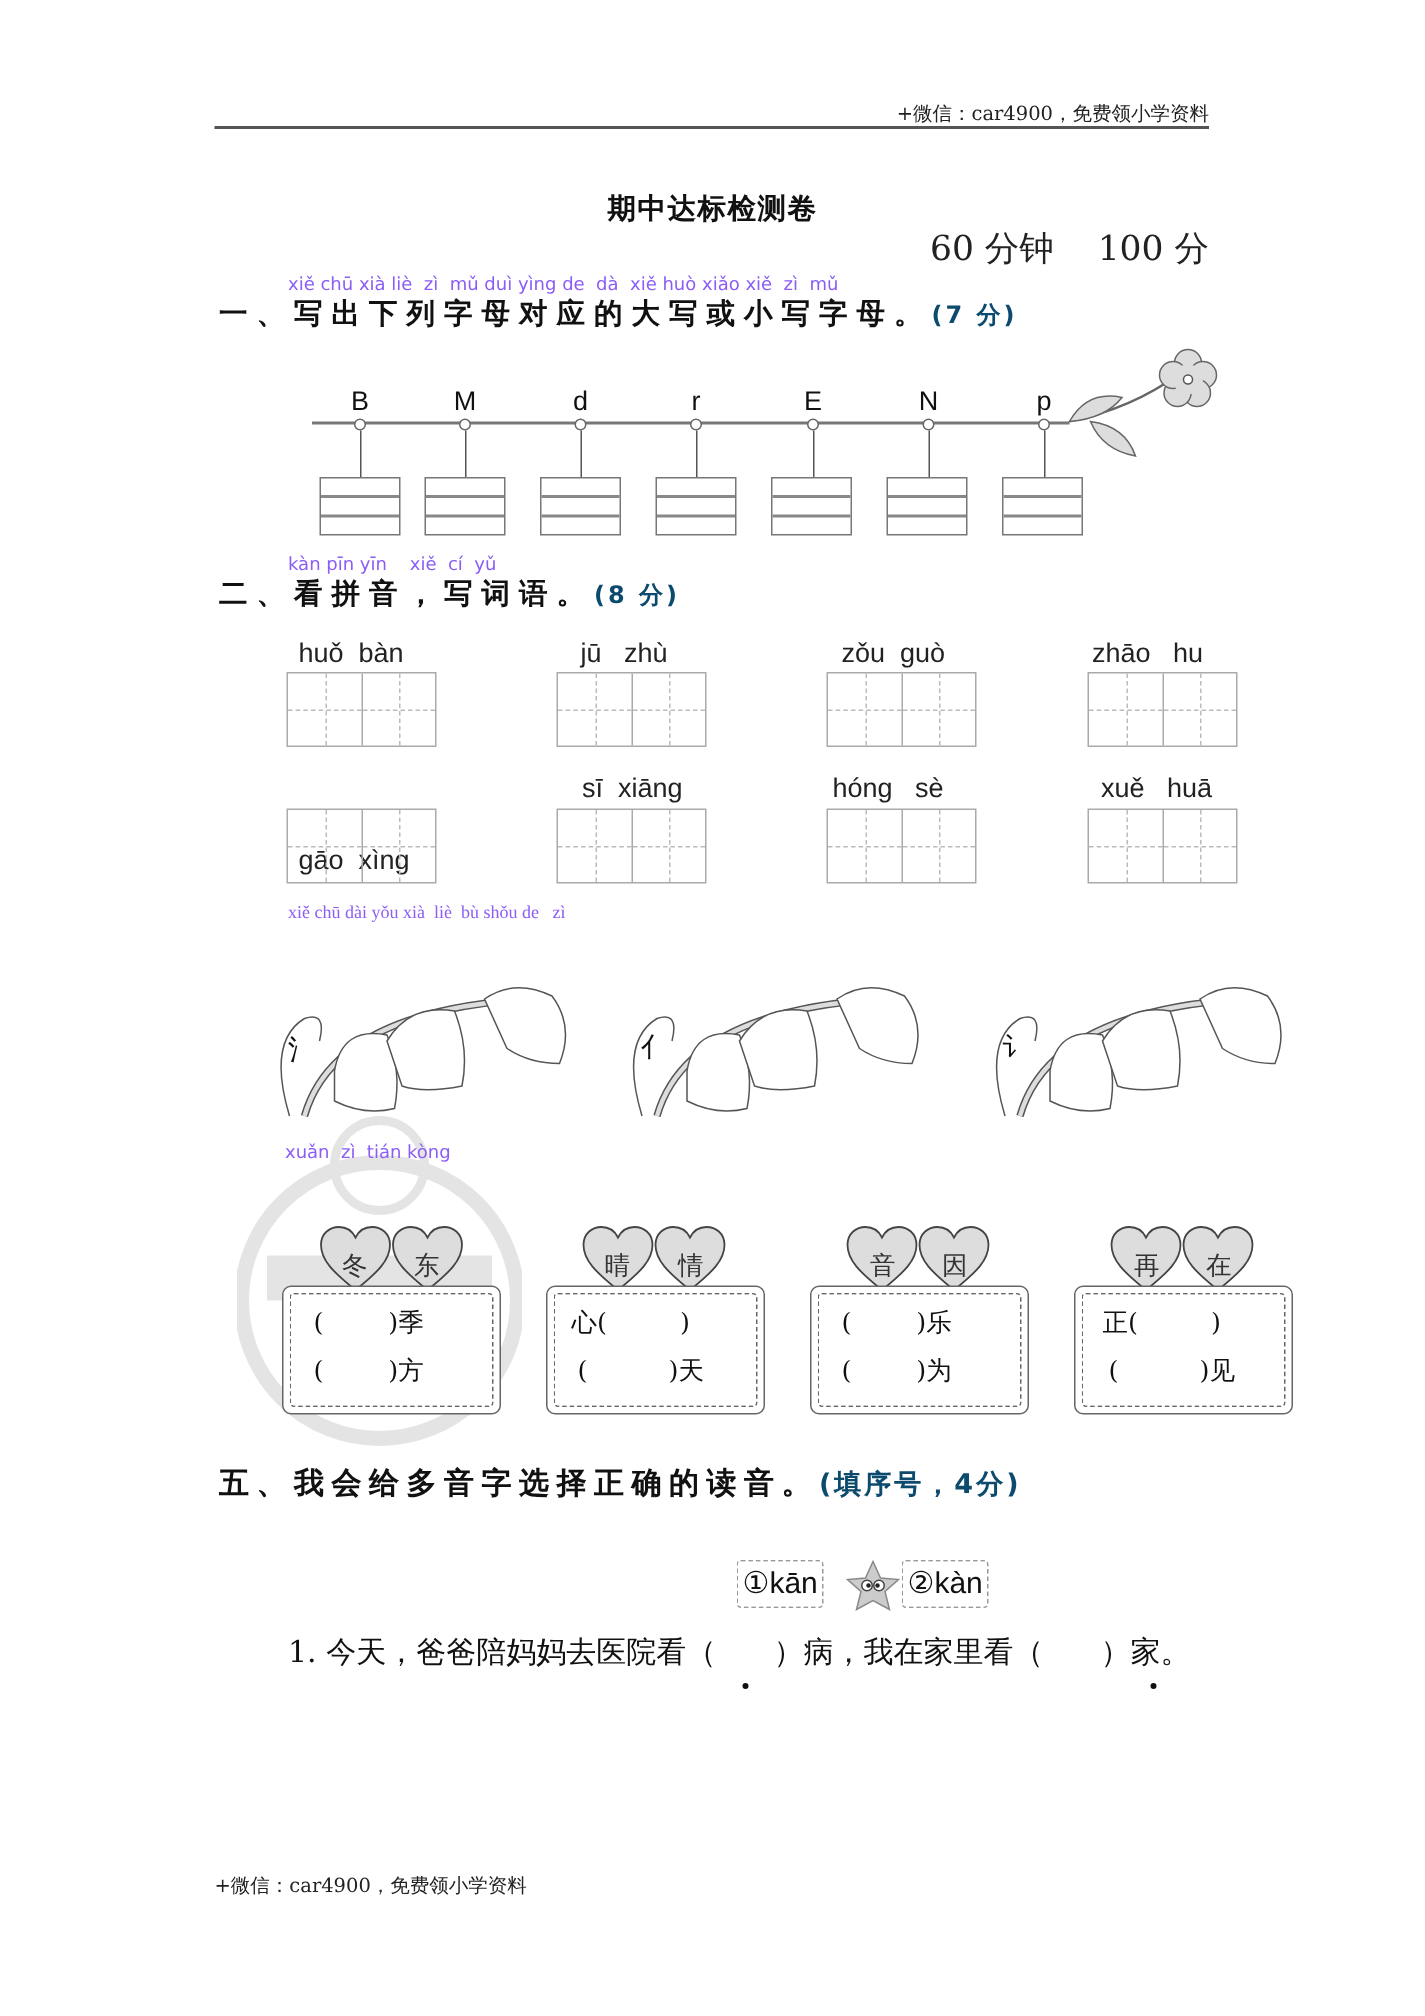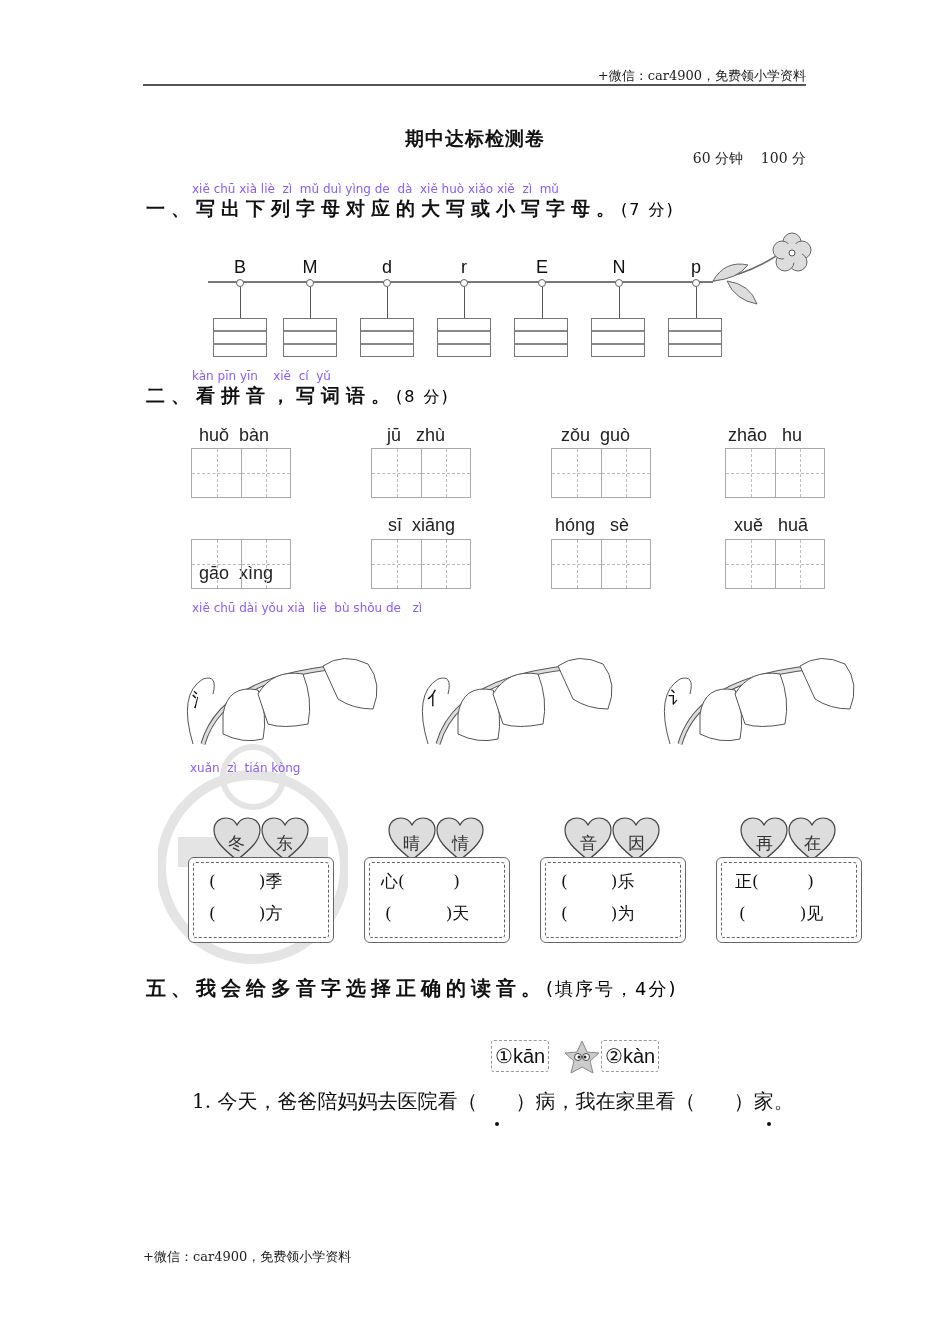--- a/index.html
+++ b/index.html
@@ -6,26 +6,26 @@
   body {
     width: 950px; height: 1344px; background: #ffffff; position: relative; overflow: hidden;
     font-family: "DejaVu Sans", sans-serif; color: #111;
   }
   .abs { position: absolute; }
   .serif { font-family: "DejaVu Serif", "Liberation Serif", serif; }
   .header-note { left: 580px; top: 67px; width: 226px; text-align: right; font-size: 13px; color: #222; }
   .header-rule { left: 143px; top: 84px; width: 663px; height: 2px; background: #555; }
   .footer-note { left: 143px; top: 1248px; font-size: 13px; color: #222; }
   .title { left: 0; width: 950px; top: 126px; text-align: center; font-size: 19px; font-weight: bold; letter-spacing: 1px; }
-  .time { left: 600px; top: 150px; width: 206px; text-align: right; font-size: 14px; color: #222; }
+  .time { left: 600px; top: 150px; width: 206px; text-align: right; font-size: 23px; color: #222; }
 
   .q { position: absolute; left: 146px; }
   .q .py { font-size: 12px; color: #8b5cf6; white-space: pre; height: 14px; line-height: 14px; }
   .q .hd { font-size: 19px; font-weight: bold; letter-spacing: 6px; white-space: nowrap; }
-  .q .hd .pts { font-weight: normal; letter-spacing: 2px; font-size: 16px; color: #000000; }
+  .q .hd .pts { font-weight: bold; letter-spacing: 2px; font-size: 16px; color: #0c4a6e; }
 
   
   .rope { left: 208px; top: 281px; width: 505px; height: 1.5px; background: #777; }
   .letter { position: absolute; top: 257px; font-size: 18px; width: 40px; text-align: center; margin-left: -20px; font-family: "Liberation Sans", sans-serif; }
   .peg { position: absolute; top: 279px; width: 6px; height: 6px; border: 1px solid #666; border-radius: 50%; background: #fff; margin-left: -4px; }
   .string { position: absolute; top: 287px; width: 1px; height: 31px; background: #555; }
   .slot { position: absolute; top: 318px; width: 54px; height: 39px; border: 1.5px solid #777; box-sizing: border-box; }
   .slot::before, .slot::after { content: ""; position: absolute; left: 0; right: 0; height: 1.5px; background: #888; }
   .slot::before { top: 11px; } .slot::after { top: 24px; }
 
@@ -172,21 +172,21 @@
       <div class="cell"></div>
     </div>
   <div class="pyword" style="left:734px;top:515px;">xuě   huā</div>
   <div class="grid2" style="left:725px;top:539px;">
       <div class="cell"></div>
       <div class="cell"></div>
     </div>
 </div>
 
 <div class="q" style="top:601px;">
-  <div class="py" style="padding-left:46px;">xiě chū dài yǒu xià  liè  bù shǒu de   zì</div>
+  <div class="py" style="padding-left:46px;font-family:Liberation Serif, serif;">xiě chū dài yǒu xià  liè  bù shǒu de   zì</div>
 </div>
 
 <svg class="flower-art" style="left:183px;" viewBox="0 0 200 92">
   <path d="M10 90 Q-5 40 20 25 Q35 20 30 40" fill="none" stroke="#555"></path>
   <path d="M20 90 Q40 20 170 12" fill="none" stroke="#555" stroke-width="5"></path>
   <path d="M20 90 Q40 20 170 12" fill="none" stroke="#ddd" stroke-width="3"></path>
   <path d="M40 60 Q45 30 75 36 Q85 60 80 85 Q60 90 40 80Z" fill="#fff" stroke="#555"></path>
   <path d="M75 40 Q90 15 120 20 Q130 45 125 70 Q100 75 85 70Z" fill="#fff" stroke="#555"></path>
   <path d="M140 12 Q160 -2 185 10 Q200 30 190 55 Q170 55 155 45Z" fill="#fff" stroke="#555"></path>
 </svg>

